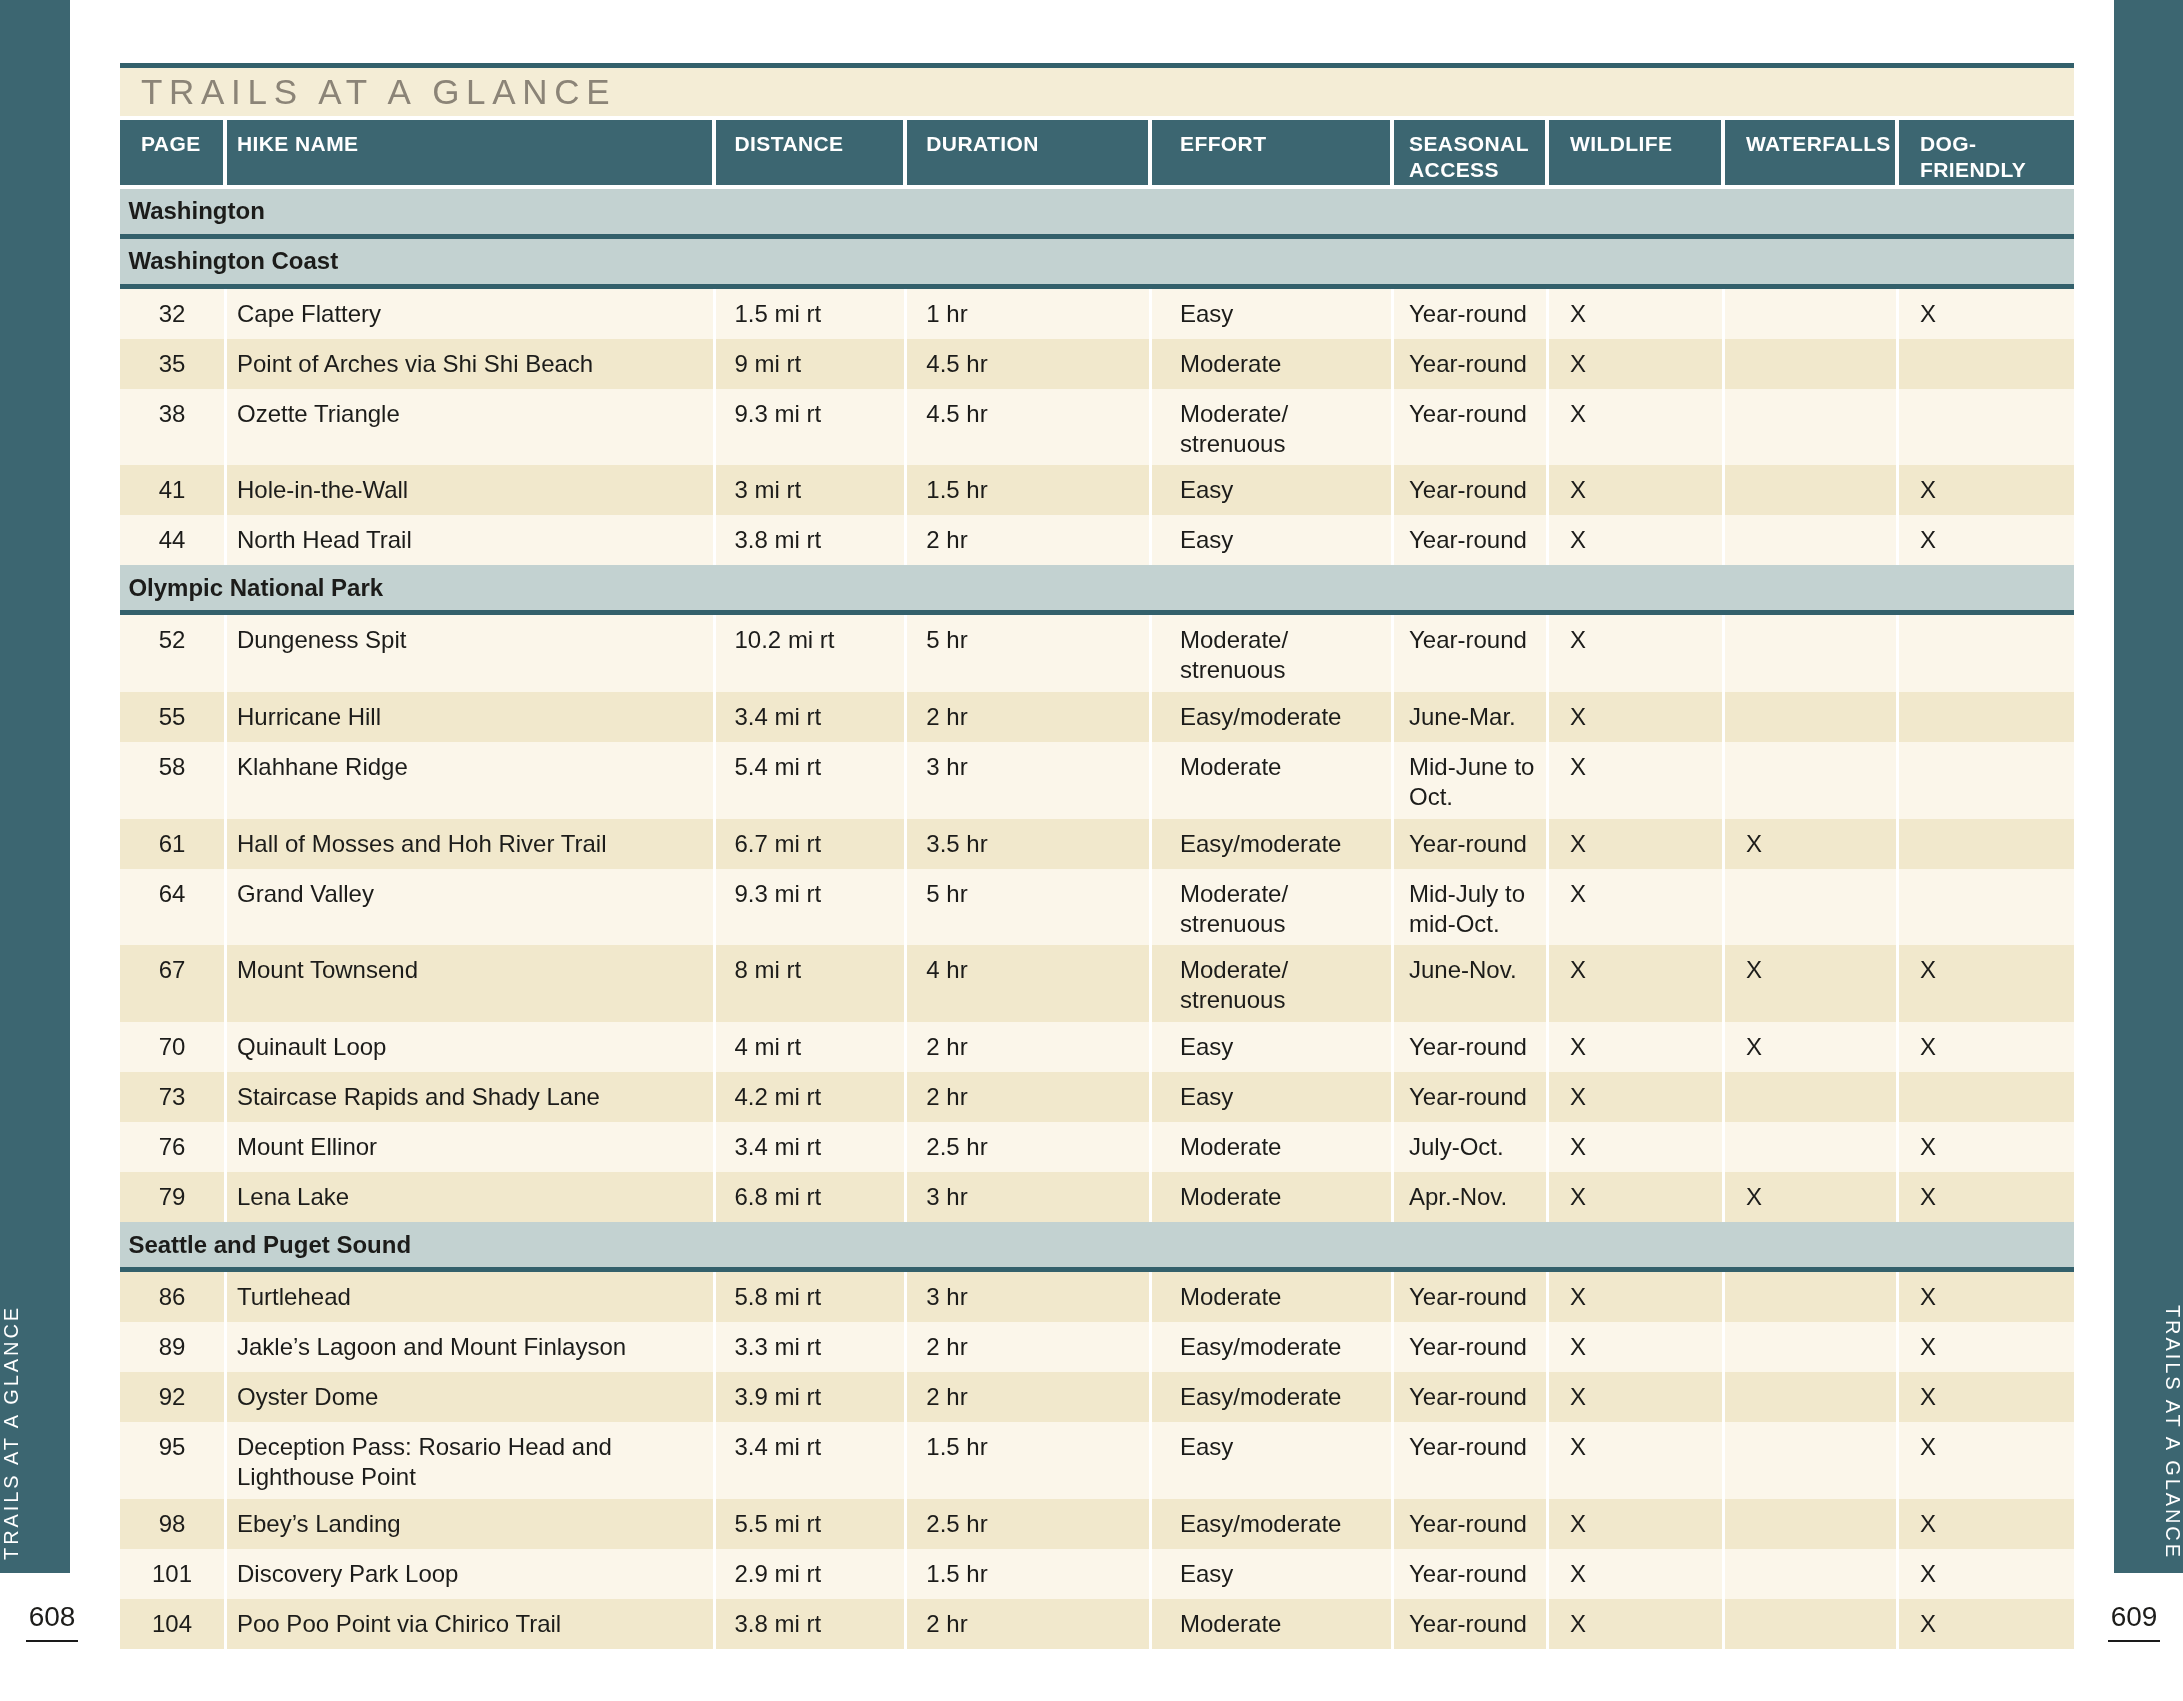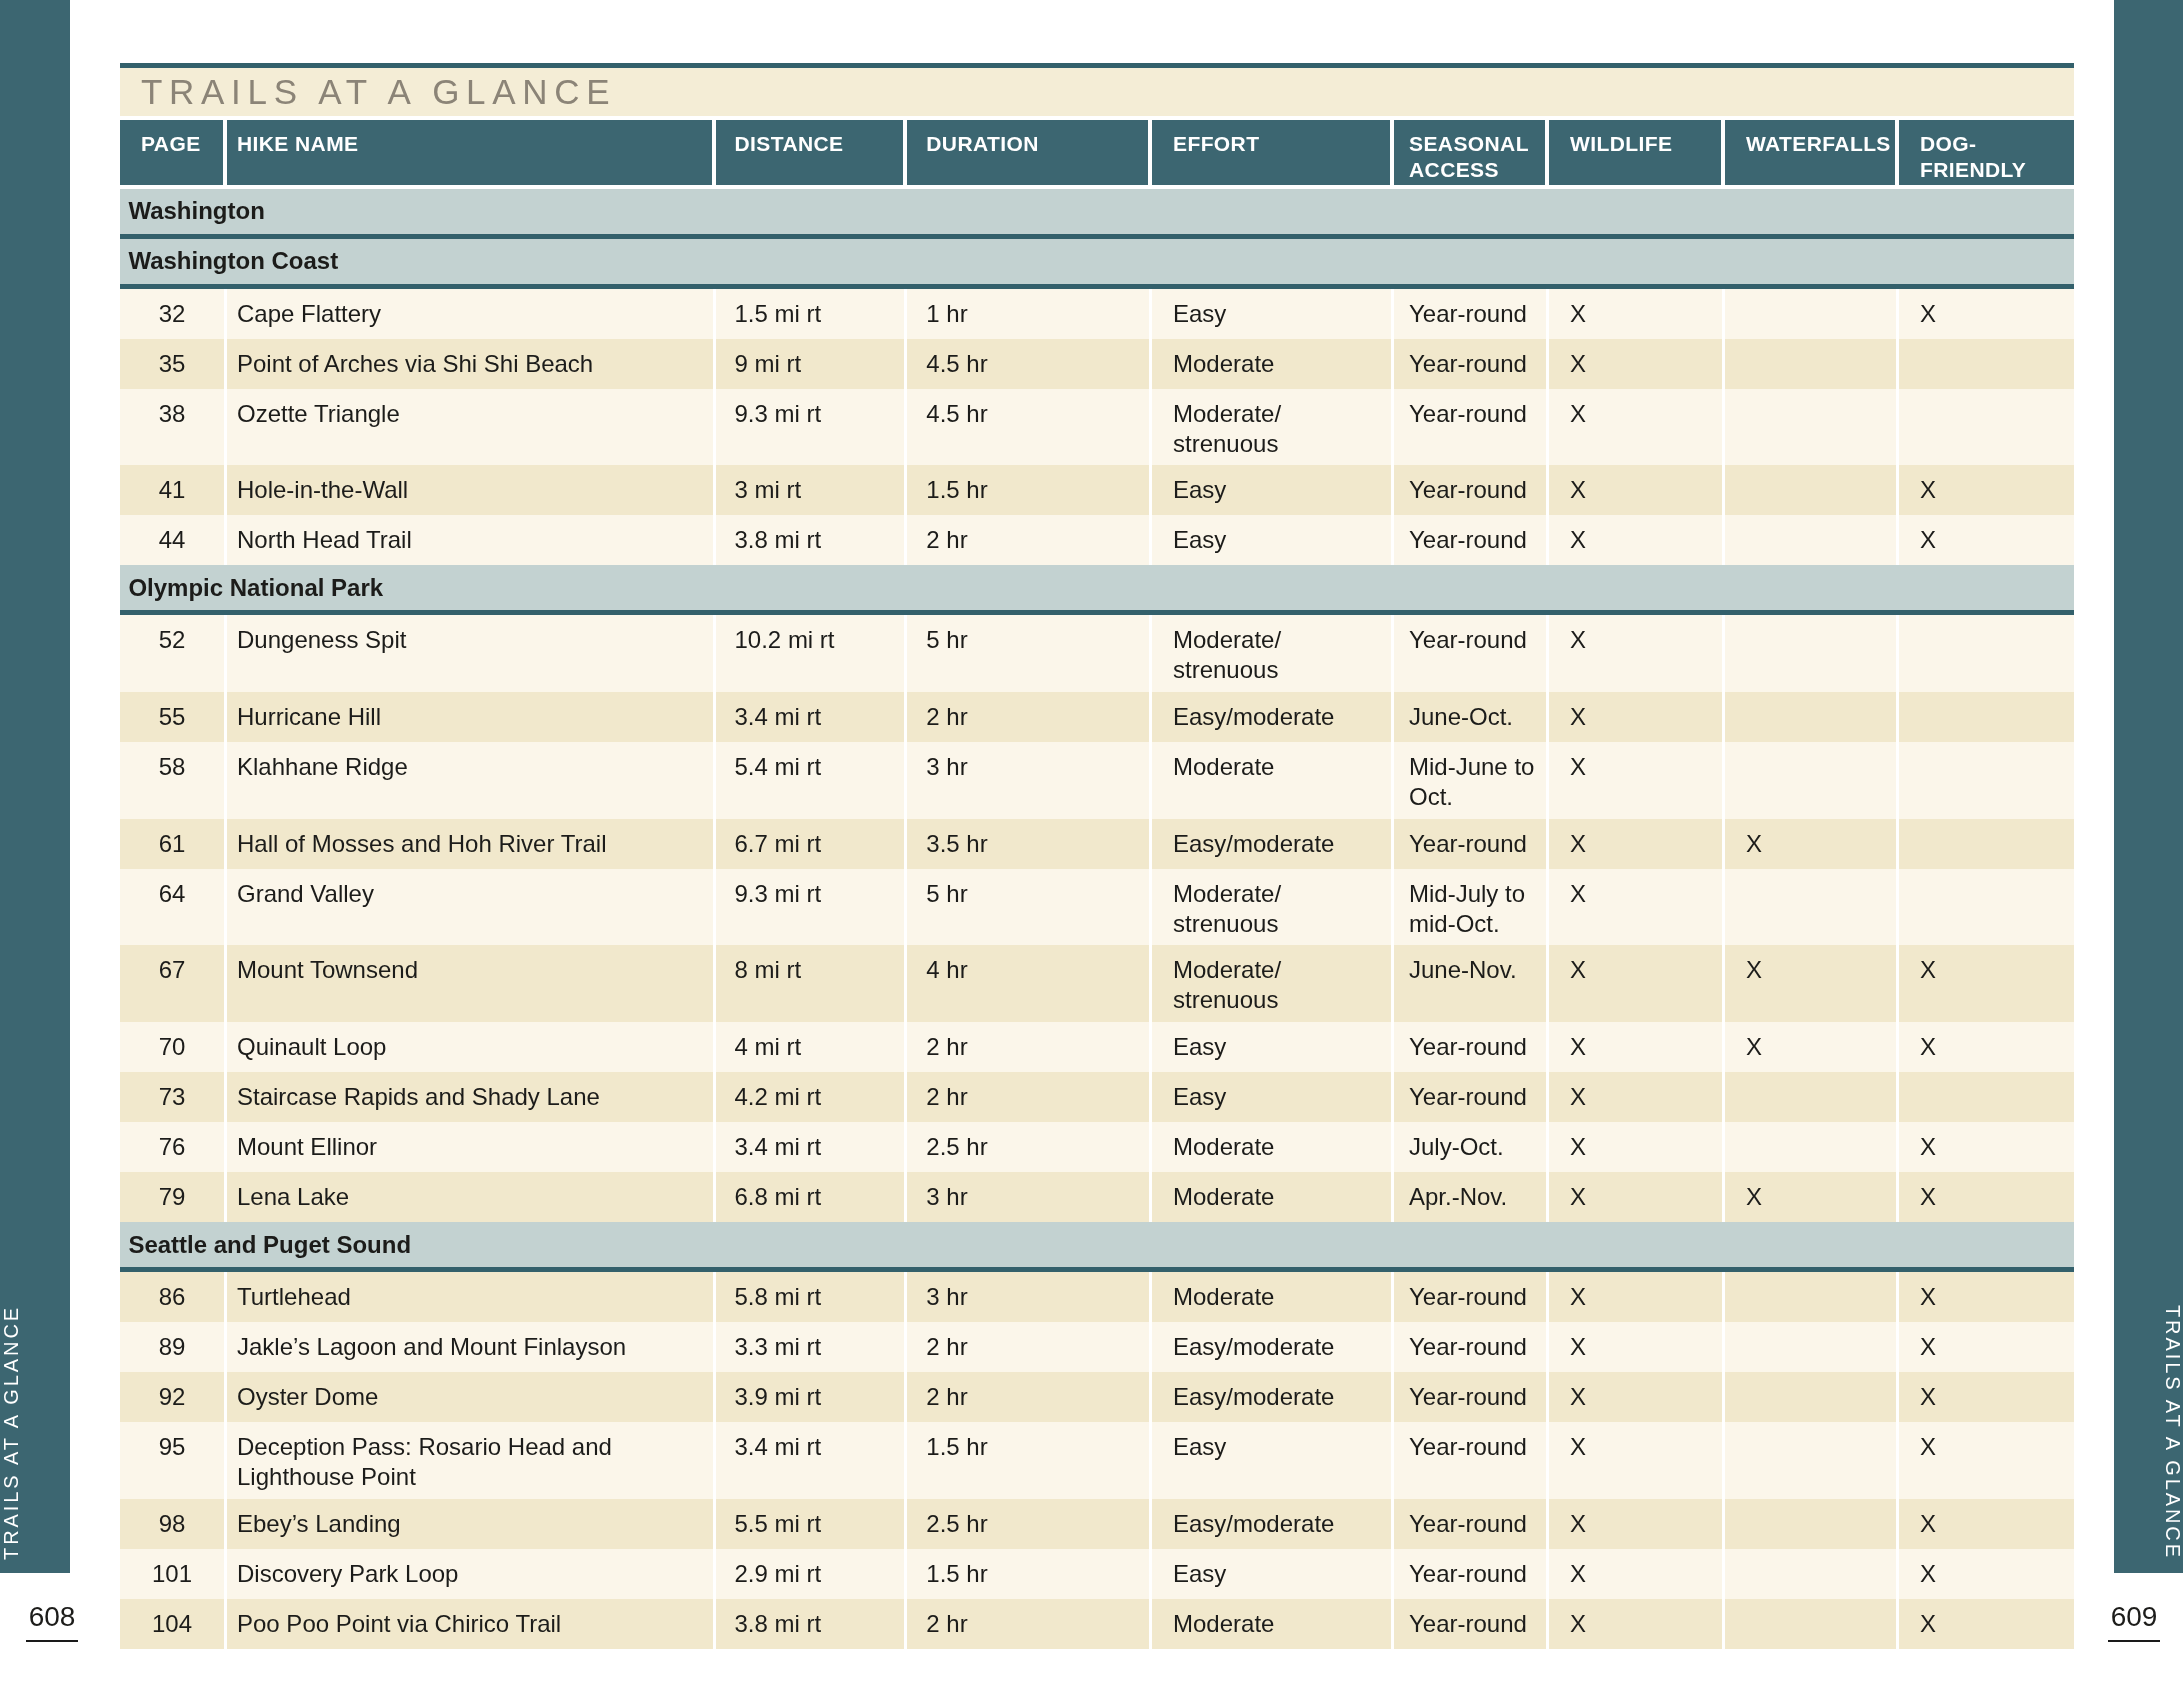--- a/index.html
+++ b/index.html
@@ -32,21 +32,21 @@
          font-size:21px;line-height:26px;letter-spacing:0.4px;padding-top:11px;}
   .hcell:last-child{border-right:none;}
   .row{display:flex;min-height:50px;}
   .cell{box-sizing:border-box;border-right:3.4px solid #fff;font-size:24px;line-height:30px;
         padding-top:10px;padding-bottom:6.7px;overflow-wrap:break-word;}
   .cell:last-child{border-right:none;}
   .c-page{width:107px;text-align:center;}
   .c-name{width:489px;padding-left:10px;padding-right:34px;}
   .c-dist{width:191px;padding-left:18.5px;}
   .c-dur{width:245px;padding-left:19.3px;}
-  .c-eff{width:242px;padding-left:21px;padding-right:38px;}
+  .c-eff{width:242px;padding-left:28px;padding-right:38px;}
   .c-sea{width:155px;padding-left:15px;padding-right:3.4px;}
   .c-wild{width:176px;padding-left:21px;}
   .c-wat{width:174px;padding-left:21px;}
   .c-dog{width:175px;padding-left:21px;}
   .row.light{background:var(--row-light);}
   .row.beige{background:var(--row-beige);}
   .section-band{height:45px;background:var(--band);display:flex;align-items:center;
                 font-weight:bold;font-size:24px;padding-left:8.4px;box-sizing:border-box;}
   
   .pagenum{position:absolute;top:1601px;width:52px;text-align:center;font-size:28px;
@@ -154,21 +154,21 @@
           <div class="cell c-wild">X</div>
           <div class="cell c-wat"></div>
           <div class="cell c-dog"></div>
         </div>
         <div class="row beige">
           <div class="cell c-page">55</div>
           <div class="cell c-name">Hurricane Hill</div>
           <div class="cell c-dist">3.4 mi rt</div>
           <div class="cell c-dur">2 hr</div>
           <div class="cell c-eff">Easy/​moderate</div>
-          <div class="cell c-sea">June-Oct.</div>
+          <div class="cell c-sea">June-Mar.</div>
           <div class="cell c-wild">X</div>
           <div class="cell c-wat"></div>
           <div class="cell c-dog"></div>
         </div>
         <div class="row light">
           <div class="cell c-page">58</div>
           <div class="cell c-name">Klahhane Ridge</div>
           <div class="cell c-dist">5.4 mi rt</div>
           <div class="cell c-dur">3 hr</div>
           <div class="cell c-eff">Moderate</div>

